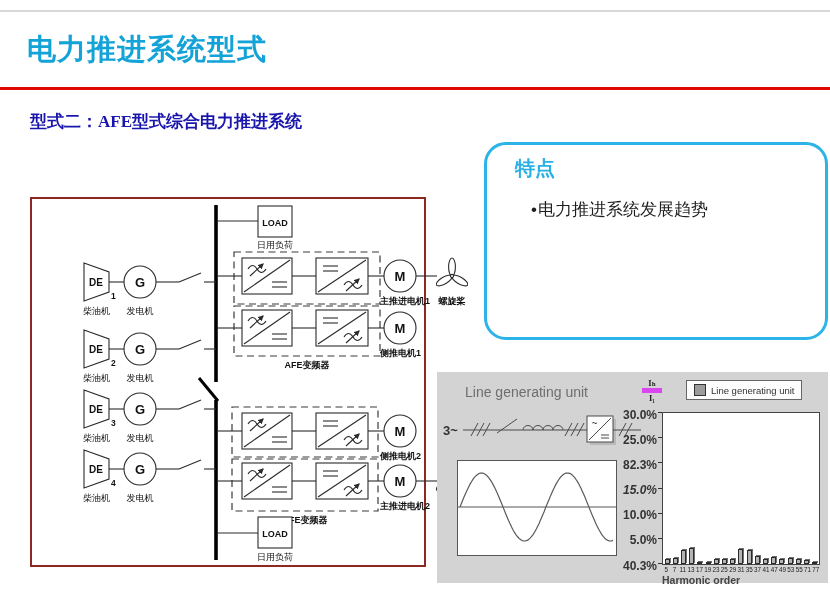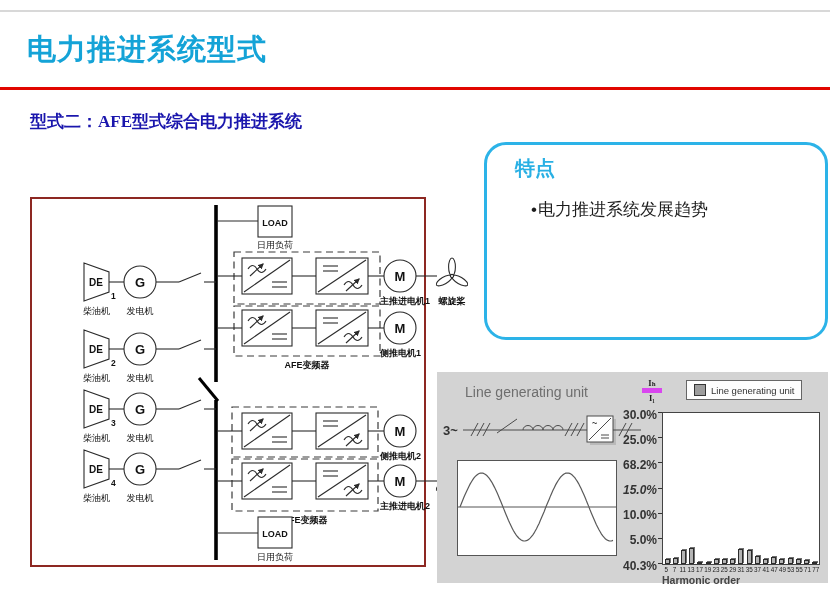--- a/index.html
+++ b/index.html
@@ -339,21 +339,21 @@
       </div>
       <div id="yticks">
           <div class="ytick" style="top: 186.5px;">40.3%</div>
           <div class="ytickmark" style="top: 191px;"></div>
           <div class="ytick" style="top: 161.333px;">5.0%</div>
           <div class="ytickmark" style="top: 165.833px;"></div>
           <div class="ytick" style="top: 136.167px;">10.0%</div>
           <div class="ytickmark" style="top: 140.667px;"></div>
           <div class="ytick" style="top: 111px; font-style: italic;">15.0%</div>
           <div class="ytickmark" style="top: 115.5px;"></div>
-          <div class="ytick" style="top: 85.8333px;">68.2%</div>
+          <div class="ytick" style="top: 85.8333px;">82.3%</div>
           <div class="ytickmark" style="top: 90.3333px;"></div>
           <div class="ytick" style="top: 60.6667px;">25.0%</div>
           <div class="ytickmark" style="top: 65.1667px;"></div>
           <div class="ytick" style="top: 35.5px;">30.0%</div>
           <div class="ytickmark" style="top: 40px;"></div>
         </div>
       <div class="plot" id="plot">
           <div class="bar" style="height: 5px; background: rgb(180, 180, 180);"></div>
           <div class="bar" style="height: 6px; background: rgb(180, 180, 180);"></div>
           <div class="bar" style="height: 14.1px; background: rgb(180, 180, 180);"></div>

